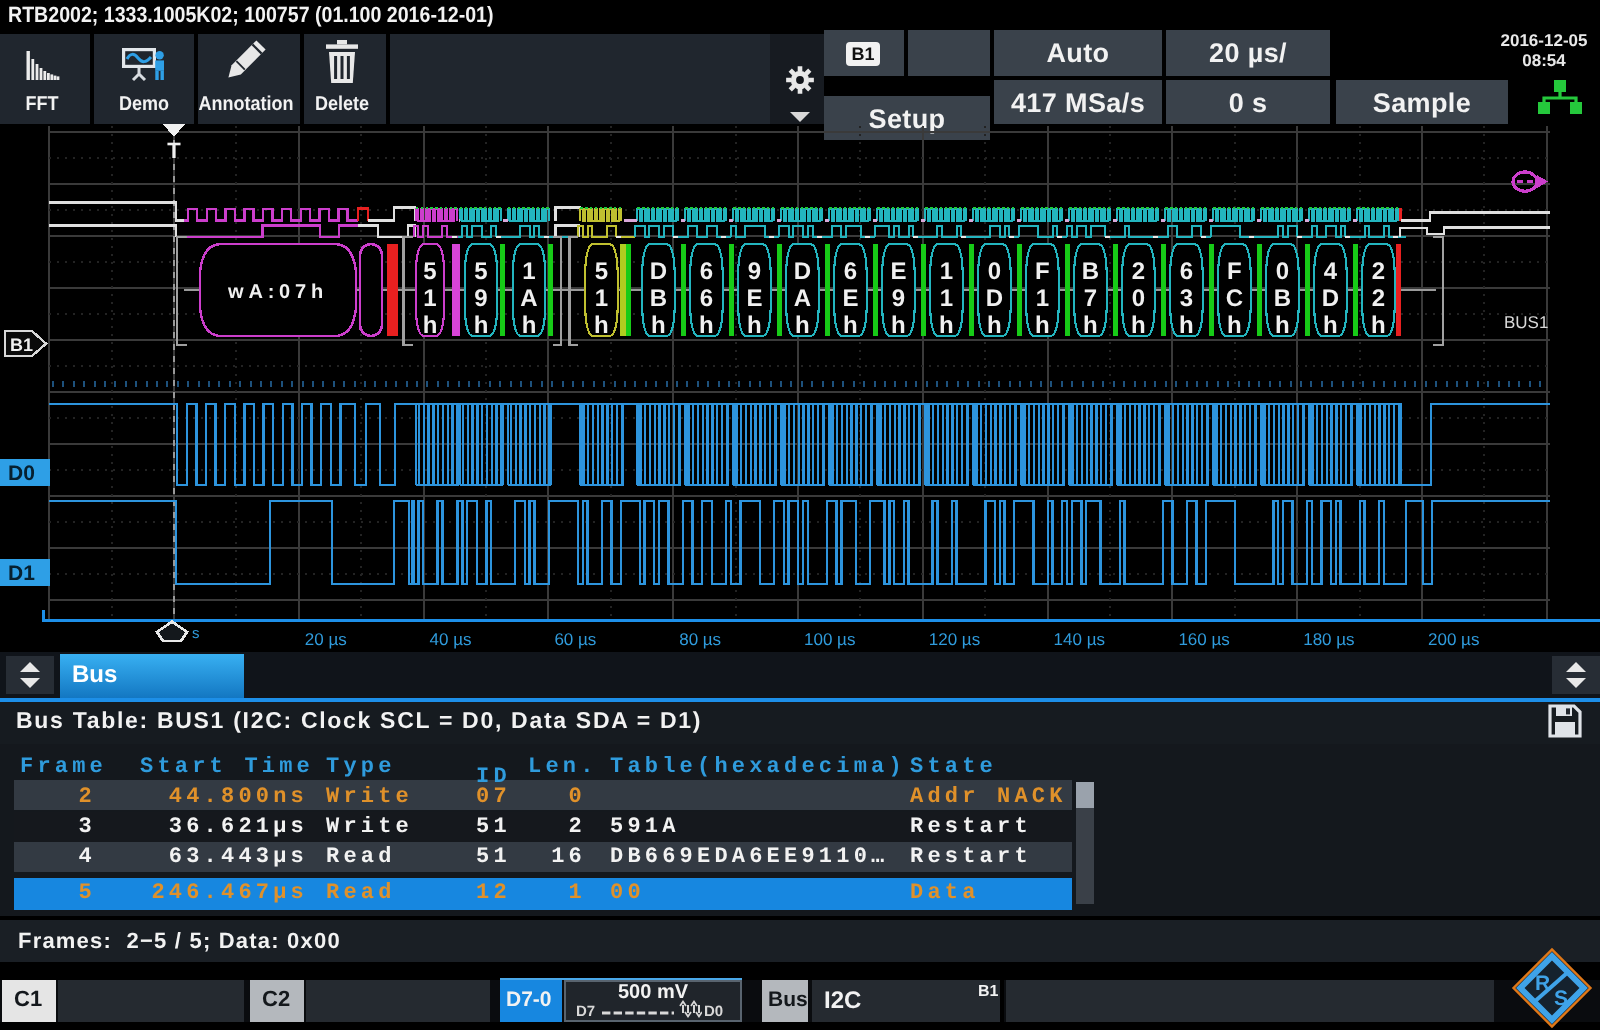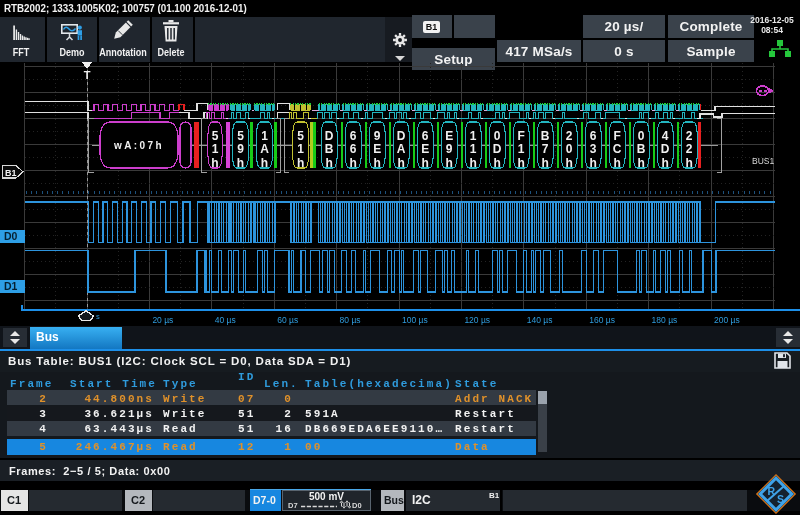--- a/index.html
+++ b/index.html
@@ -51,24 +51,24 @@
 <path d="M9,1.2V4.2M9,13.8V16.8M1.2,9H4.2M13.8,9H16.8M3.5,3.5L5.6,5.6M12.4,12.4L14.5,14.5M14.5,3.5L12.4,5.6M5.6,12.4L3.5,14.5"></path>
           </g>
         </g>
 <circle cx="9" cy="9" r="2.2" fill="#14171c"></circle>
       </svg></div>
     <div class="abs" style="left:395px;top:56px;width:0;height:0;border-left:5px solid transparent;border-right:5px solid transparent;border-top:5px solid #d8d8d8"></div>
     <div class="cell" style="left:412px;top:15px;width:40px;height:23px"></div>
     <div class="abs" style="left:423px;top:20.5px;width:17px;height:12.5px;background:#f2f2f2;border-radius:2px;color:#111;font-size:9px;font-weight:bold;text-align:center;line-height:13px">B1</div>
     <div class="cell" style="left:454px;top:15px;width:41px;height:23px"></div>
     <div class="cell" style="left:412px;top:48px;width:83px;height:22px">Setup</div>
+    <div class="cell" style="left:497px;top:15px;width:84px;height:23px">Auto</div>
     <div class="cell" style="left:497px;top:40px;width:84px;height:22px">417 MSa/s</div>
     <div class="cell" style="left:583px;top:15px;width:82px;height:23px">20 µs/</div>
     <div class="cell" style="left:583px;top:40px;width:82px;height:22px">0 s</div>
-    <div class="cell" style="left:668px;top:15px;width:86px;height:23px">Complete</div>
     <div class="cell" style="left:668px;top:40px;width:86px;height:22px">Sample</div>
     <div class="abs" style="left:746px;top:16px;width:52px;text-align:center;color:#e8e8e8;font-size:8.5px;font-weight:bold;line-height:9.5px;white-space:nowrap">2016-12-05<br>08:54</div>
     <div class="abs" style="left:768px;top:40px;width:24px;height:18px"><svg width="24" height="18" viewBox="0 0 24 18">
 <rect x="9" y="0" width="6" height="6" fill="#25c83c"></rect>
 <rect x="1" y="11" width="6" height="6" fill="#25c83c"></rect>
 <rect x="17" y="11" width="6" height="6" fill="#25c83c"></rect>
 <path d="M12,6V9M4,11V9H20V11" stroke="#25c83c" stroke-width="1.6" fill="none"></path>
       </svg></div>
     <svg width="800" height="264" viewBox="0 0 800 264" style="position:absolute;left:0;top:62px" shape-rendering="crispEdges">
       <g stroke="#3a3a3a" stroke-width="1">
@@ -705,21 +705,21 @@
     <div class="abs" style="left:0;top:371.5px;width:800px;height:86.5px;background:#14181d"></div>
     <div class="abs" style="left:7px;top:390.4px;width:529px;height:15.1px;background:#333a43"></div>
     <div class="abs" style="left:7px;top:405.5px;width:529px;height:15.1px;background:#15181d"></div>
     <div class="abs" style="left:7px;top:420.6px;width:529px;height:15.1px;background:#333a43"></div>
     <div class="abs" style="left:7px;top:439.0px;width:529px;height:15.5px;background:#1787e0"></div>
     <div class="abs" style="left:537.5px;top:391px;width:9px;height:61px;background:#3a4048"></div>
     <div class="abs" style="left:537.5px;top:391px;width:9px;height:13px;background:#9aa2ac"></div>
     <div class="abs mono" style="left:10px;top:378.3px;color:#2f9bdc">Frame</div>
     <div class="abs mono" style="left:70px;top:378.3px;color:#2f9bdc">Start Time</div>
     <div class="abs mono" style="left:163px;top:378.3px;color:#2f9bdc">Type</div>
-    <div class="abs mono" style="left:238px;top:371px;color:#2f9bdc">ID</div>
+    <div class="abs mono" style="left:238px;top:383px;color:#2f9bdc">ID</div>
     <div class="abs mono" style="left:264px;top:378.3px;color:#2f9bdc">Len.</div>
     <div class="abs mono" style="left:305px;top:378.3px;color:#2f9bdc">Table(hexadecima)</div>
     <div class="abs mono" style="left:455px;top:378.3px;color:#2f9bdc">State</div>
     <div class="abs mono" style="left:-252px;top:392.8px;width:300px;text-align:right;color:#e0912a">2</div>
     <div class="abs mono" style="left:-146px;top:392.8px;width:300px;text-align:right;color:#e0912a">44.800ns</div>
     <div class="abs mono" style="left:163px;top:392.8px;color:#e0912a">Write</div>
     <div class="abs mono" style="left:238px;top:392.8px;color:#e0912a">07</div>
     <div class="abs mono" style="left:-7px;top:392.8px;width:300px;text-align:right;color:#e0912a">0</div>
     <div class="abs mono" style="left:455px;top:392.8px;color:#e0912a">Addr NACK</div>
     <div class="abs mono" style="left:-252px;top:407.9px;width:300px;text-align:right;color:#f2f2f2">3</div>

